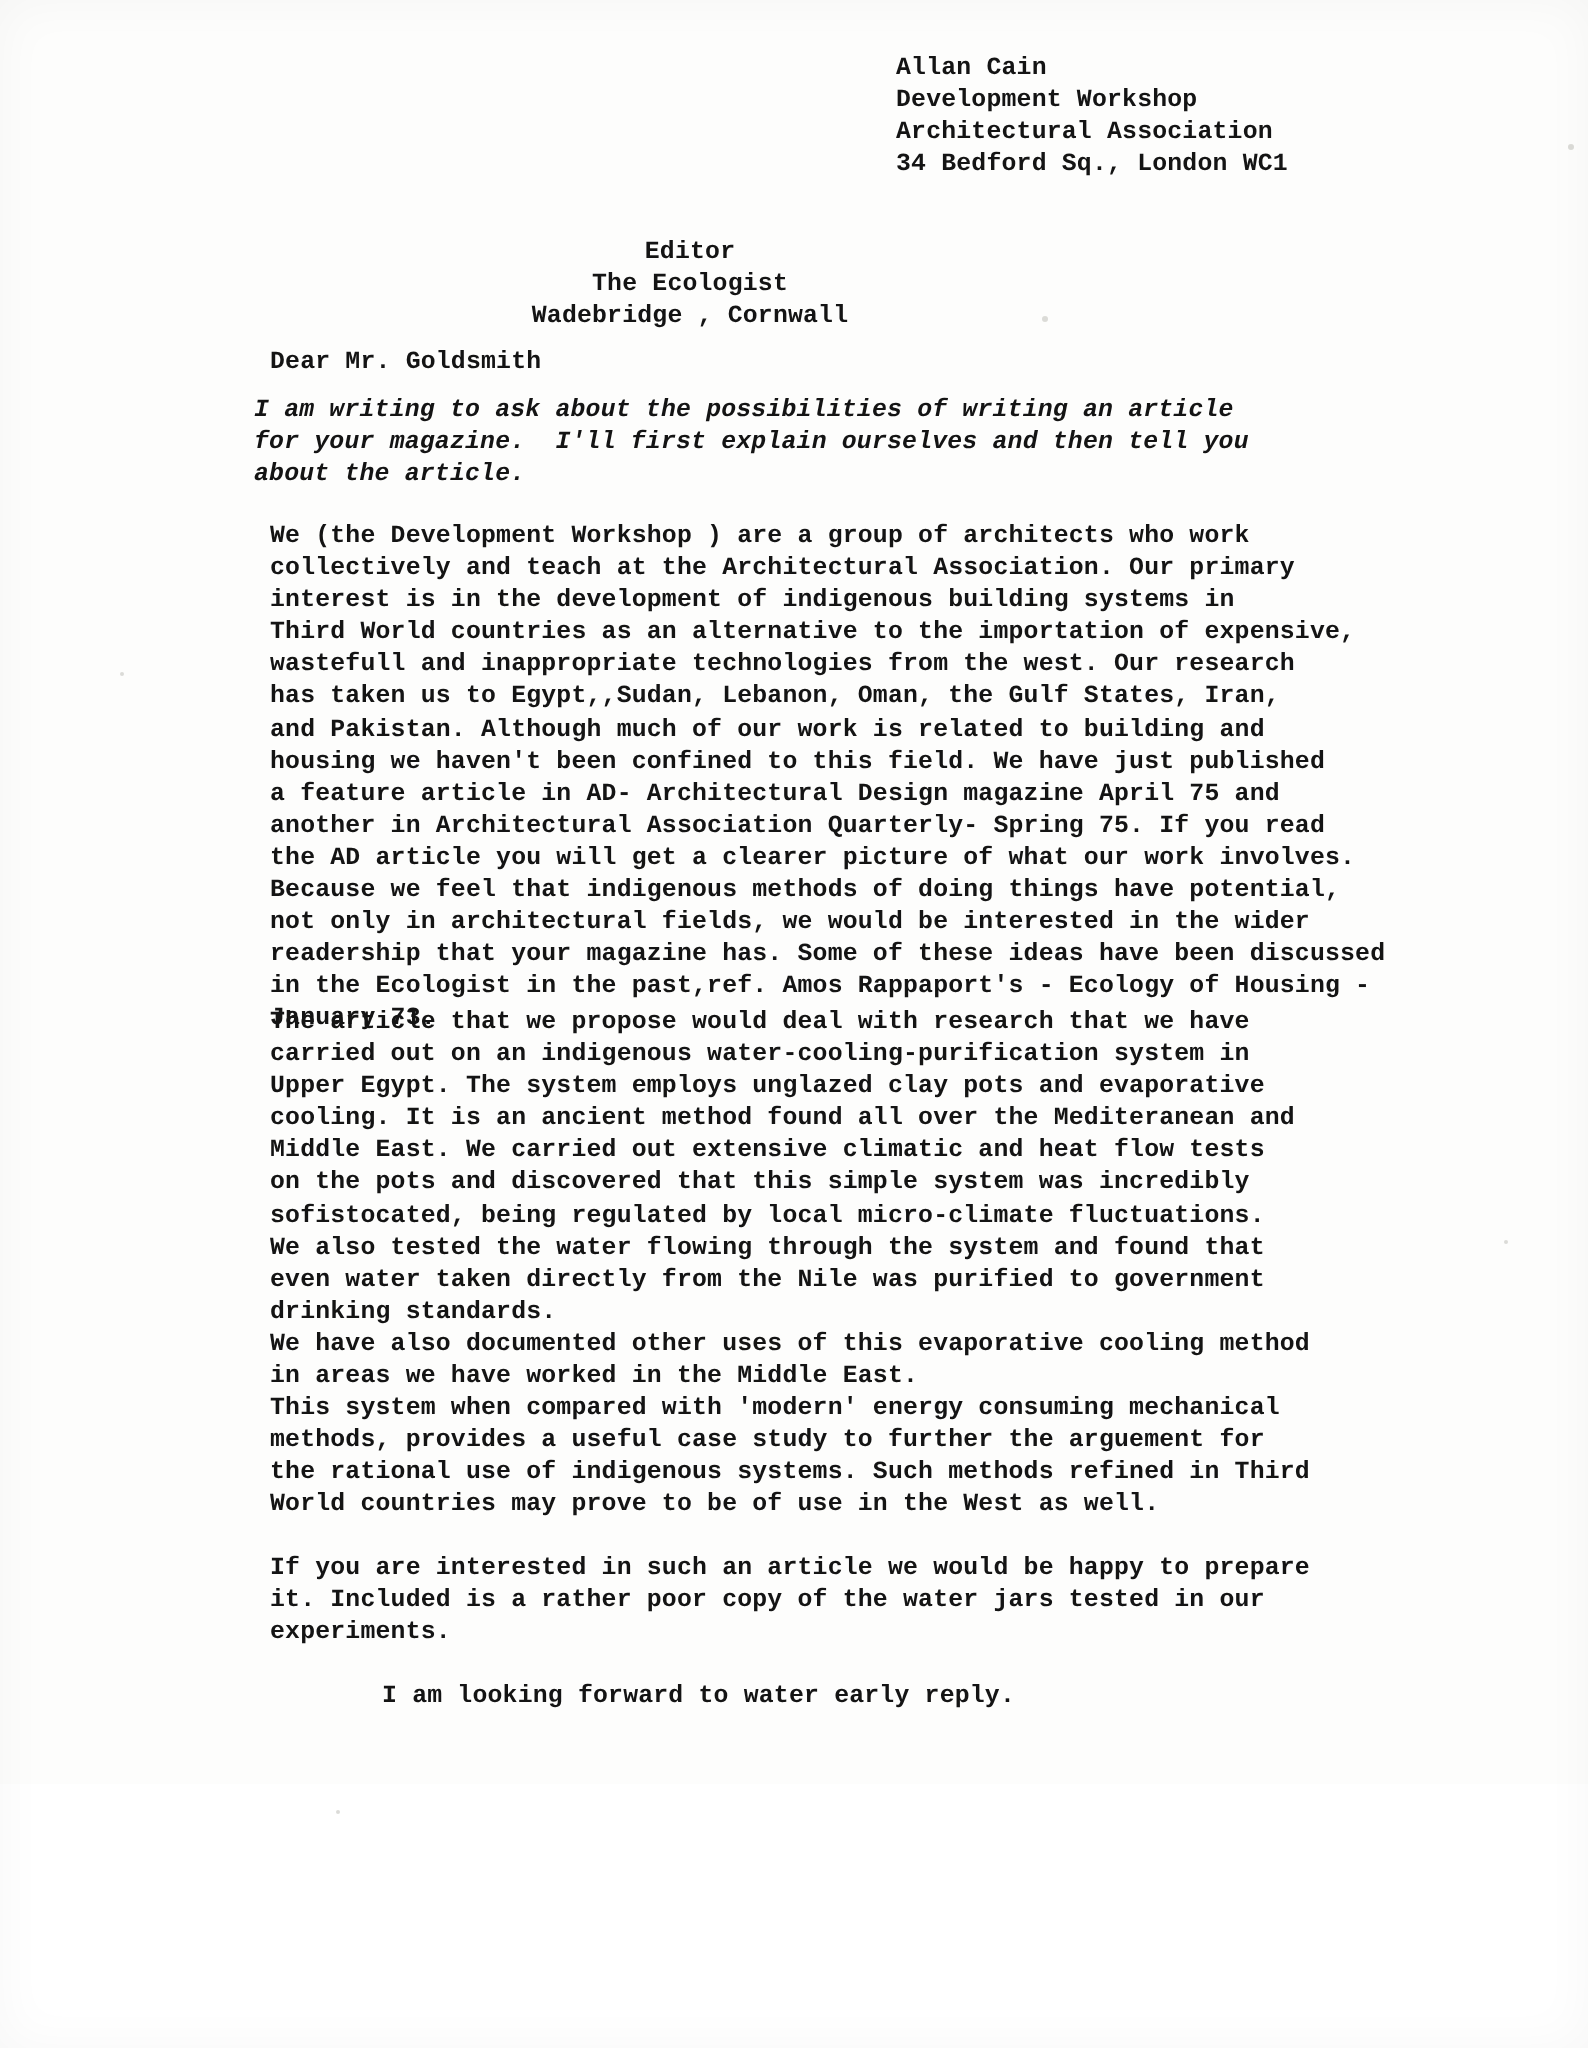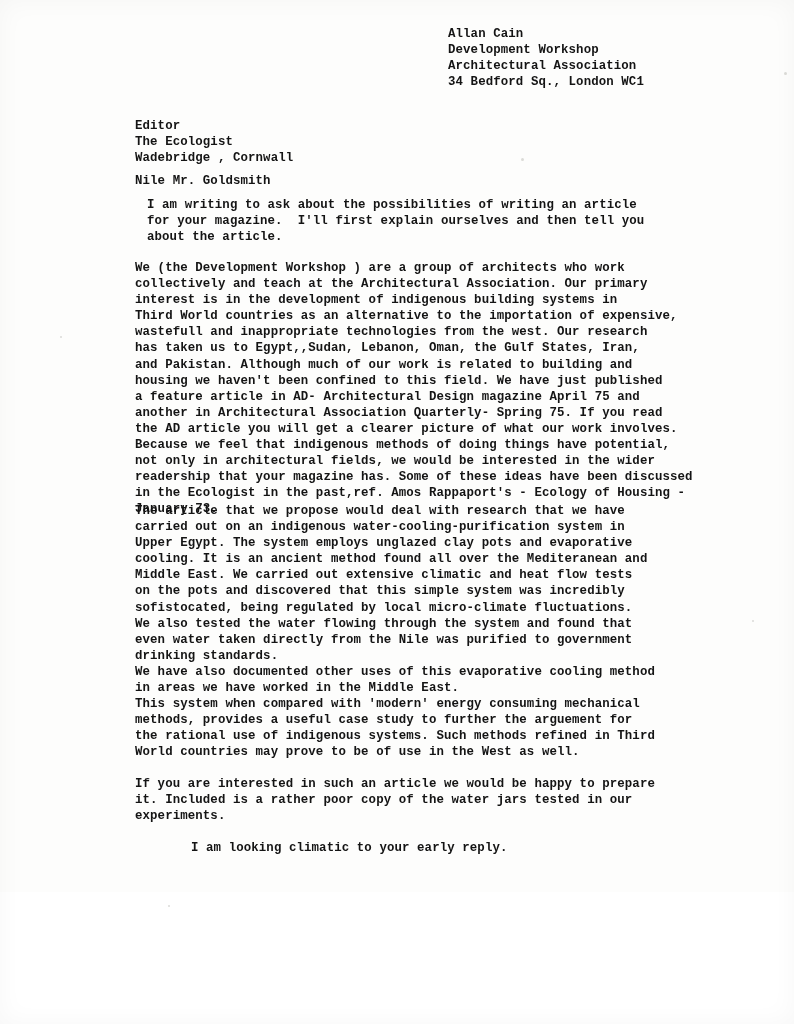--- a/index.html
+++ b/index.html
@@ -51,30 +51,32 @@
   }
   .date {
     top: 90px;
     left: 448px;
     width: 300px;
   }
   .recipient {
     top: 118px;
     left: 135px;
     width: 420px;
+    text-align: center;
   }
   .salutation {
     top: 173px;
     left: 135px;
     width: 420px;
   }
   .para1 {
     top: 197px;
-    left: 147px;
+    left: 127px;
     width: 590px;
+    font-style: italic;
   }
   .para2 {
     top: 260px;
     left: 135px;
     width: 600px;
   }
   .para3 {
     top: 503px;
     left: 135px;
     width: 600px;
@@ -112,21 +114,21 @@
     <div class="blk sender typed">Allan Cain
 Development Workshop
 Architectural Association
 34 Bedford Sq., London WC1</div>
 
 
     <div class="blk recipient typed">Editor
 The Ecologist
 Wadebridge , Cornwall</div>
 
-    <div class="blk salutation typed">Nile Mr. Goldsmith</div>
+    <div class="blk salutation typed">Dear Mr. Goldsmith</div>
 
     <div class="blk para1 typed">I am writing to ask about the possibilities of writing an article
 for your magazine.  I'll first explain ourselves and then tell you
 about the article.</div>
 
     <div class="blk para2 typed">We (the Development Workshop ) are a group of architects who work
 collectively and teach at the Architectural Association. Our primary
 interest is in the development of indigenous building systems in
 Third World countries as an alternative to the importation of expensive,
 wastefull and inappropriate technologies from the west. Our research
@@ -156,21 +158,21 @@
 in areas we have worked in the Middle East.
 This system when compared with 'modern' energy consuming mechanical
 methods, provides a useful case study to further the arguement for
 the rational use of indigenous systems. Such methods refined in Third
 World countries may prove to be of use in the West as well.</div>
 
     <div class="blk para4 typed">If you are interested in such an article we would be happy to prepare
 it. Included is a rather poor copy of the water jars tested in our
 experiments.</div>
 
-    <div class="blk closing typed">I am looking climatic to your early reply.</div>
+    <div class="blk closing typed">I am looking forward to water early reply.</div>
 
     <div class="speck" style="top:158px;left:521px;width:3px;height:3px;"></div>
     <div class="speck" style="top:72px;left:784px;width:3px;height:3px;"></div>
     <div class="speck" style="top:336px;left:60px;width:2px;height:2px;"></div>
     <div class="speck" style="top:620px;left:752px;width:2px;height:2px;"></div>
     <div class="speck" style="top:905px;left:168px;width:2px;height:2px;"></div>
 
     <div class="edge-shadow"></div>
   </div>
 </div>

